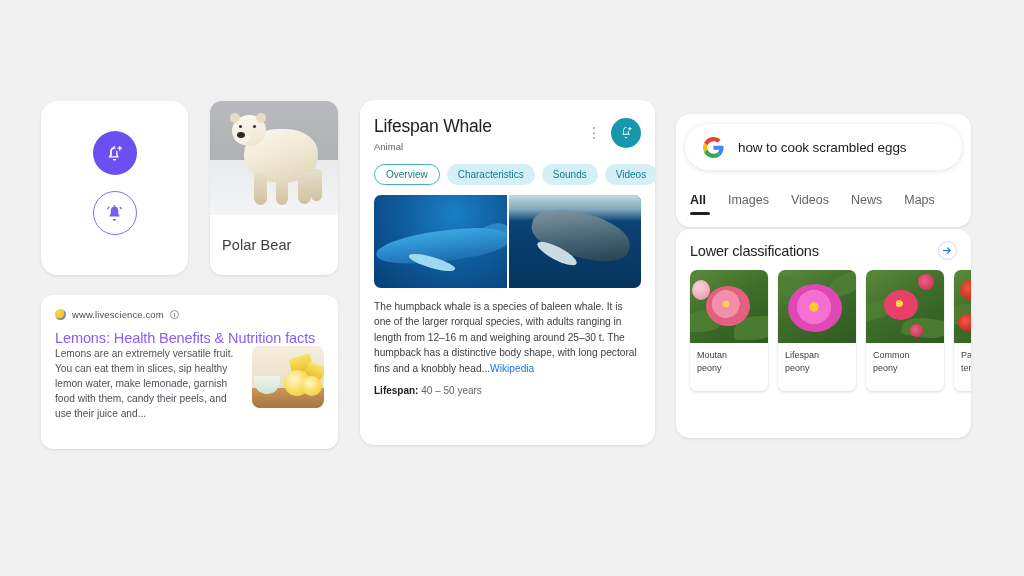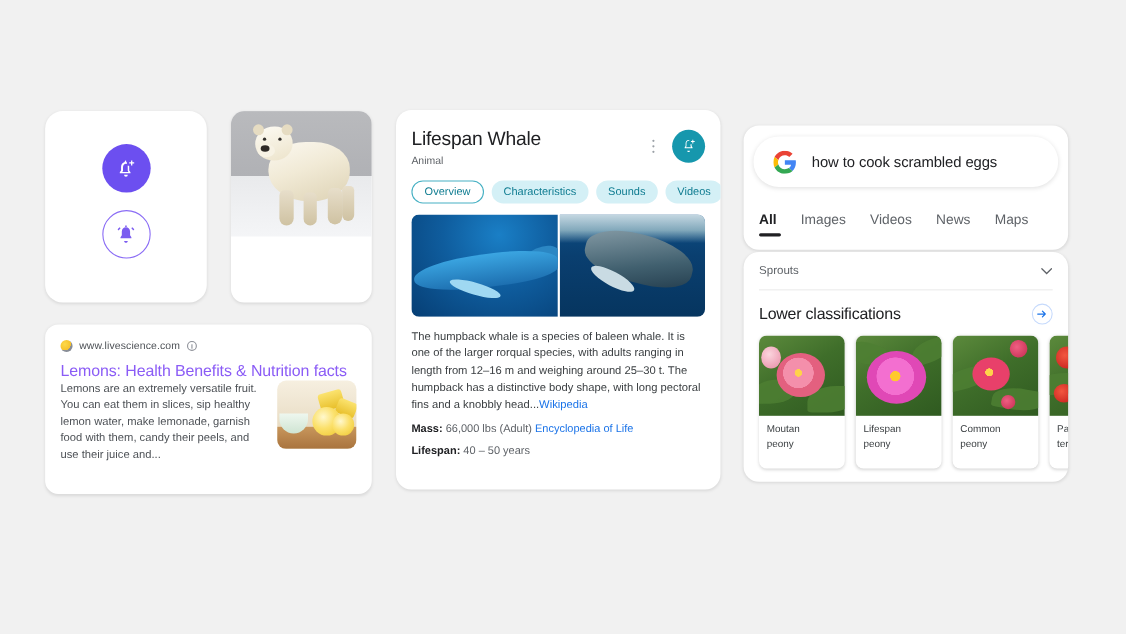--- a/index.html
+++ b/index.html
@@ -166,20 +166,21 @@
       <div class="bear-leg" style="left:88px; top:70px; width:13px; height:33px;"></div>
       <div class="bear-leg" style="left:101px; top:68px; width:11px; height:32px;"></div>
       <div class="bear-head"></div>
       <div class="bear-ear" style="left:20px; top:12px;"></div>
       <div class="bear-ear" style="left:46px; top:12px;"></div>
       <div class="bear-snout"></div>
       <div class="bear-nose"></div>
       <div class="bear-eye" style="left:29px; top:24px;"></div>
       <div class="bear-eye" style="left:43px; top:24px;"></div>
     </div>
+    <div class="bear-caption">Polar Bear</div>
   </div>
 
   <div class="card" id="lemons-card">
     <div class="src-row">
       <span class="favicon"></span>
       <span class="src-url">www.livescience.com</span>
       <span class="info-ic"></span>
     </div>
     <div class="result-title">Lemons: Health Benefits &amp; Nutrition facts</div>
     <div class="snip-wrap">
@@ -231,25 +232,20 @@
       <div class="whale-b">
         <div class="foam"></div>
         <div class="wbody-b"></div>
         <div class="wfin-b"></div>
       </div>
     </div>
 
     <div class="kp-desc"><span>The humpback whale is a species of baleen whale. It is one of the larger rorqual species, with adults ranging in length from 12–16 m and weighing around 25–30 t. The humpback has a distinctive body shape, with long pectoral fins and a knobbly head...</span><span class="lnk">Wikipedia</span></div>
 
     <div class="kp-fact">
-      <b>Mass:</b>
-      <span>66,000 lbs (Adult)</span>
-      <span class="lnk">Encyclopedia of Life</span>
-    </div>
-    <div class="kp-fact">
       <b>Lifespan:</b>
       <span>40 – 50 years</span>
     </div>
   </div>
 
   <div class="card" id="search-card">
     <div class="sbar">
       <svg class="gl" viewBox="0 0 48 48">
         <path fill="#EA4335" d="M24 9.5c3.54 0 6.71 1.22 9.21 3.6l6.85-6.85C35.9 2.38 30.47 0 24 0 14.62 0 6.51 5.38 2.56 13.22l7.98 6.19C12.43 13.72 17.74 9.5 24 9.5z"></path>
         <path fill="#4285F4" d="M46.98 24.55c0-1.57-.15-3.09-.38-4.55H24v9.02h12.94c-.58 2.96-2.26 5.48-4.78 7.18l7.73 6c4.51-4.18 7.09-10.36 7.09-17.65z"></path>
@@ -261,26 +257,20 @@
     <div class="stabs">
       <span class="stab on">All</span>
       <span class="stab">Images</span>
       <span class="stab">Videos</span>
       <span class="stab">News</span>
       <span class="stab">Maps</span>
     </div>
   </div>
 
   <div class="card" id="class-card">
-    <div class="sprouts-row">
-      <span class="sprouts-lbl">Sprouts</span>
-      <svg class="chev" viewBox="0 0 12 8">
-        <path d="M1 1.5 6 6.5l5-5" stroke="#5f6368" stroke-width="1.3" fill="none" stroke-linecap="round"></path>
-      </svg>
-    </div>
     <div class="lc-row">
       <span class="lc-title">Lower classifications</span>
       <span class="arrow-btn">
         <svg width="11" height="11" viewBox="0 0 16 16">
           <path d="M2 8h10M8.2 4.2 12 8l-3.8 3.8" stroke="#1a73e8" stroke-width="1.6" fill="none" stroke-linecap="round" stroke-linejoin="round"></path>
         </svg>
       </span>
     </div>
     <div class="flowers">
 

